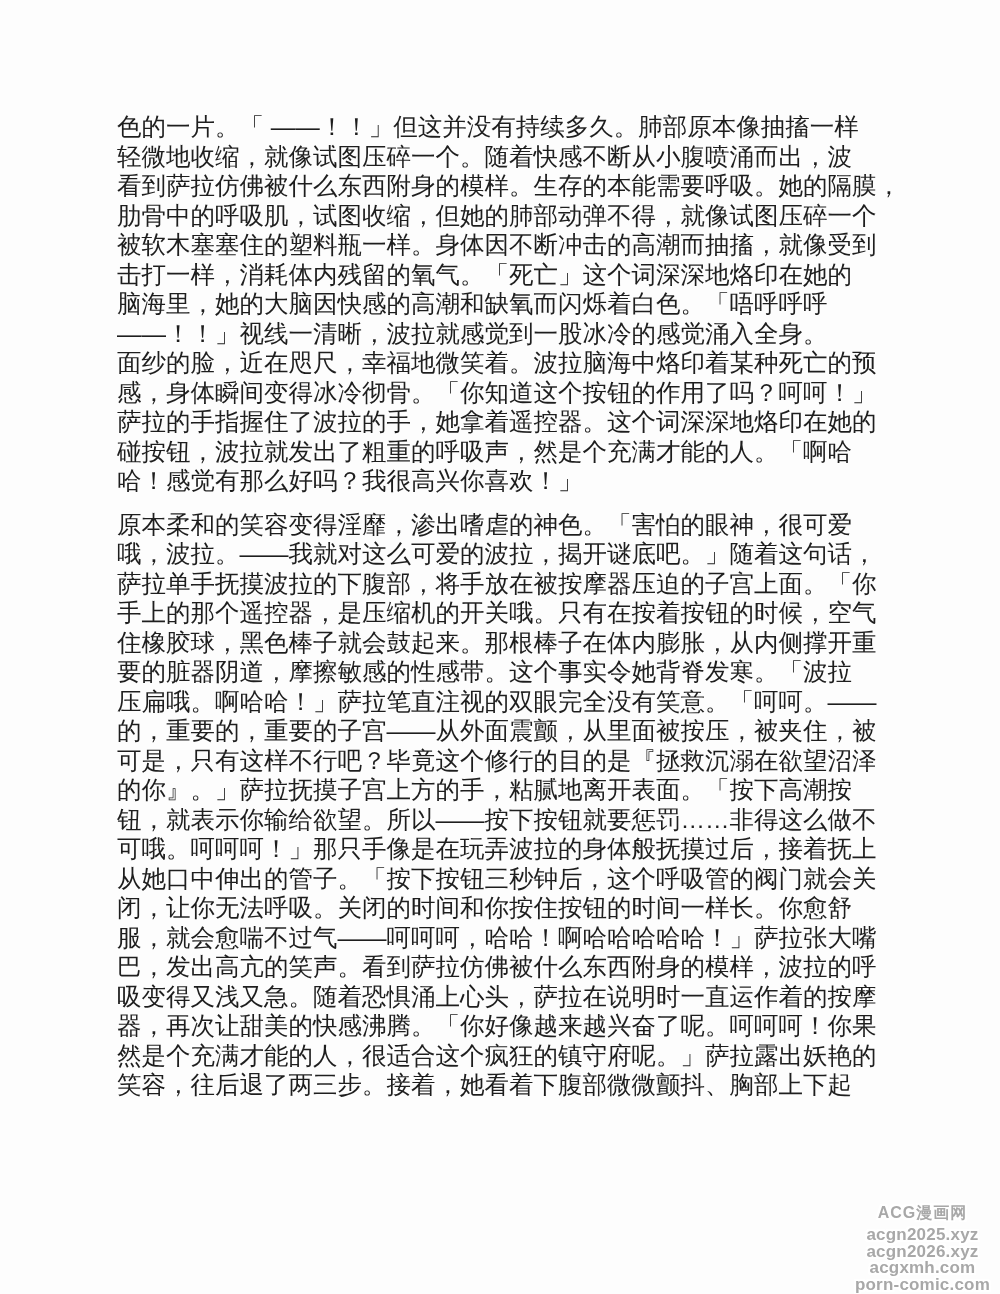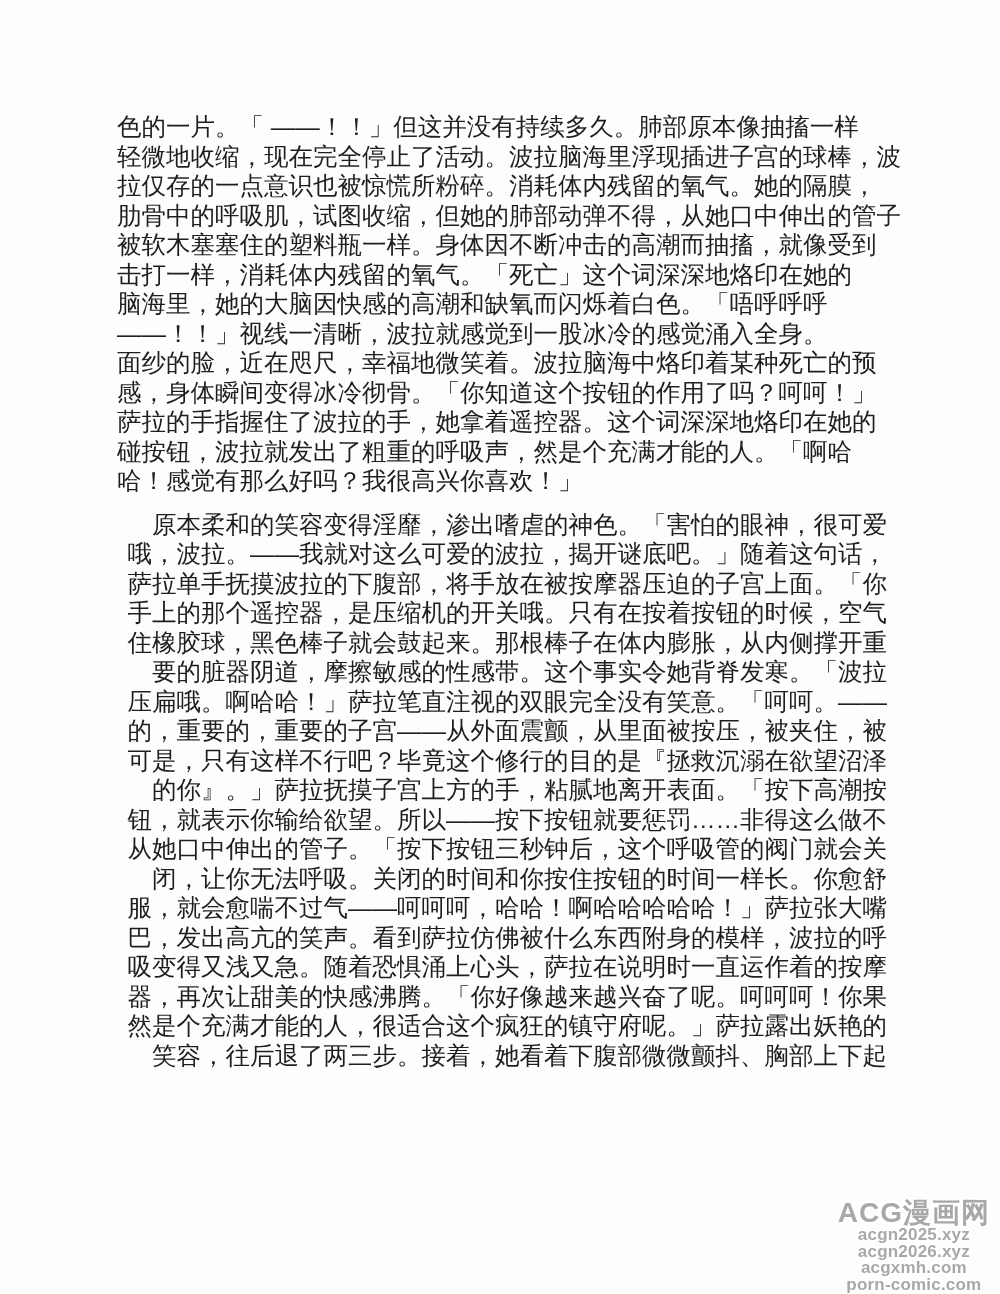--- a/index.html
+++ b/index.html
@@ -15,61 +15,61 @@
     position: absolute;
     left: 117px;
     top: 112px;
     width: 770px;
     color: #1e1e1e;
     font-size: 24.5px;
     line-height: 29.5px;
     font-weight: 400;
   }
   .paragraph { margin: 0; }
-  .paragraph + .paragraph { margin-top: 14px; text-align: right; }
+  .paragraph + .paragraph { margin-top: 14px; }
   .line {
     white-space: pre;
     height: 29.5px;
   }
   .watermark {
     position: absolute;
     right: 10px;
     bottom: 1px;
     text-align: center;
     font-weight: bold;
     color: #a8a8a8;
     text-shadow:
       -2px -2px 0 #ffffff, 2px -2px 0 #ffffff,
       -2px  2px 0 #ffffff, 2px  2px 0 #ffffff,
        0   -2px 0 #ffffff, 0    2px 0 #ffffff,
       -2px  0   0 #ffffff, 2px  0   0 #ffffff;
   }
   .wm-title {
-    font-size: 28px;
+    font-size: 16px;
     line-height: 24px;
     letter-spacing: 1px;
     margin-bottom: 2px;
   }
   .wm-url {
     font-size: 17px;
     line-height: 16.5px;
     letter-spacing: 0.2px;
   }
 </style>
 </head>
 <body>
 
 <div class="page">
 
   <div class="text-block" id="text-block">
       <div class="paragraph">
         <div class="line">色的一片。「 ——！！」但这并没有持续多久。肺部原本像抽搐一样</div>
-        <div class="line">轻微地收缩，现在完全停止了活动。波拉脑海里浮现插进子宫的球棒，波</div>
-        <div class="line">拉仅存的一点意识也被惊慌所粉碎。消耗体内残留的氧气。她的隔膜，</div>
-        <div class="line">肋骨中的呼吸肌，试图收缩，但她的肺部动弹不得，从她口中伸出的管子</div>
+        <div class="line">轻微地收缩，就像试图压碎一个。随着快感不断从小腹喷涌而出，波</div>
+        <div class="line">看到萨拉仿佛被什么东西附身的模样。生存的本能需要呼吸。她的隔膜，</div>
+        <div class="line">肋骨中的呼吸肌，试图收缩，但她的肺部动弹不得，就像试图压碎一个</div>
         <div class="line">被软木塞塞住的塑料瓶一样。身体因不断冲击的高潮而抽搐，就像受到</div>
         <div class="line">击打一样，消耗体内残留的氧气。「死亡」这个词深深地烙印在她的</div>
         <div class="line">脑海里，她的大脑因快感的高潮和缺氧而闪烁着白色。「唔呼呼呼</div>
         <div class="line">——！！」视线一清晰，波拉就感觉到一股冰冷的感觉涌入全身。</div>
         <div class="line">面纱的脸，近在咫尺，幸福地微笑着。波拉脑海中烙印着某种死亡的预</div>
         <div class="line">感，身体瞬间变得冰冷彻骨。「你知道这个按钮的作用了吗？呵呵！」</div>
         <div class="line">萨拉的手指握住了波拉的手，她拿着遥控器。这个词深深地烙印在她的</div>
         <div class="line">碰按钮，波拉就发出了粗重的呼吸声，然是个充满才能的人。「啊哈</div>
         <div class="line">哈！感觉有那么好吗？我很高兴你喜欢！」</div>
       </div>
@@ -78,20 +78,21 @@
         <div class="line">哦，波拉。——我就对这么可爱的波拉，揭开谜底吧。」随着这句话，</div>
         <div class="line">萨拉单手抚摸波拉的下腹部，将手放在被按摩器压迫的子宫上面。「你</div>
         <div class="line">手上的那个遥控器，是压缩机的开关哦。只有在按着按钮的时候，空气</div>
         <div class="line">住橡胶球，黑色棒子就会鼓起来。那根棒子在体内膨胀，从内侧撑开重</div>
         <div class="line">要的脏器阴道，摩擦敏感的性感带。这个事实令她背脊发寒。「波拉</div>
         <div class="line">压扁哦。啊哈哈！」萨拉笔直注视的双眼完全没有笑意。「呵呵。——</div>
         <div class="line">的，重要的，重要的子宫——从外面震颤，从里面被按压，被夹住，被</div>
         <div class="line">可是，只有这样不行吧？毕竟这个修行的目的是『拯救沉溺在欲望沼泽</div>
         <div class="line">的你』。」萨拉抚摸子宫上方的手，粘腻地离开表面。「按下高潮按</div>
         <div class="line">钮，就表示你输给欲望。所以——按下按钮就要惩罚……非得这么做不</div>
+        <div class="line">可哦。呵呵呵！」那只手像是在玩弄波拉的身体般抚摸过后，接着抚上</div>
         <div class="line">从她口中伸出的管子。「按下按钮三秒钟后，这个呼吸管的阀门就会关</div>
         <div class="line">闭，让你无法呼吸。关闭的时间和你按住按钮的时间一样长。你愈舒</div>
         <div class="line">服，就会愈喘不过气——呵呵呵，哈哈！啊哈哈哈哈哈！」萨拉张大嘴</div>
         <div class="line">巴，发出高亢的笑声。看到萨拉仿佛被什么东西附身的模样，波拉的呼</div>
         <div class="line">吸变得又浅又急。随着恐惧涌上心头，萨拉在说明时一直运作着的按摩</div>
         <div class="line">器，再次让甜美的快感沸腾。「你好像越来越兴奋了呢。呵呵呵！你果</div>
         <div class="line">然是个充满才能的人，很适合这个疯狂的镇守府呢。」萨拉露出妖艳的</div>
         <div class="line">笑容，往后退了两三步。接着，她看着下腹部微微颤抖、胸部上下起</div>
       </div>
     </div>

